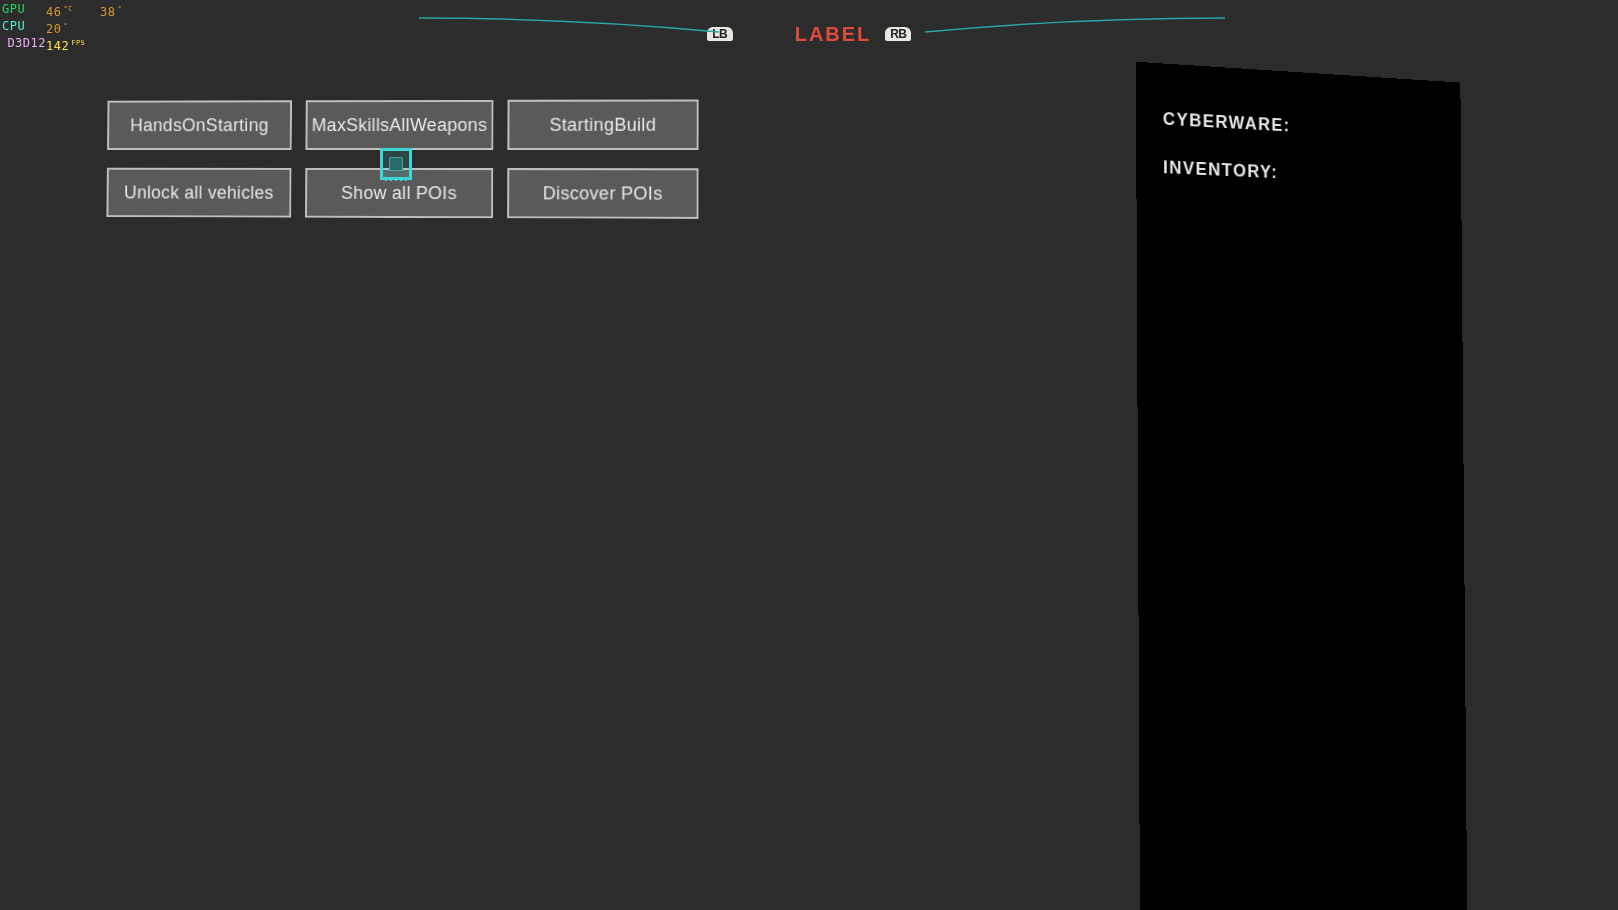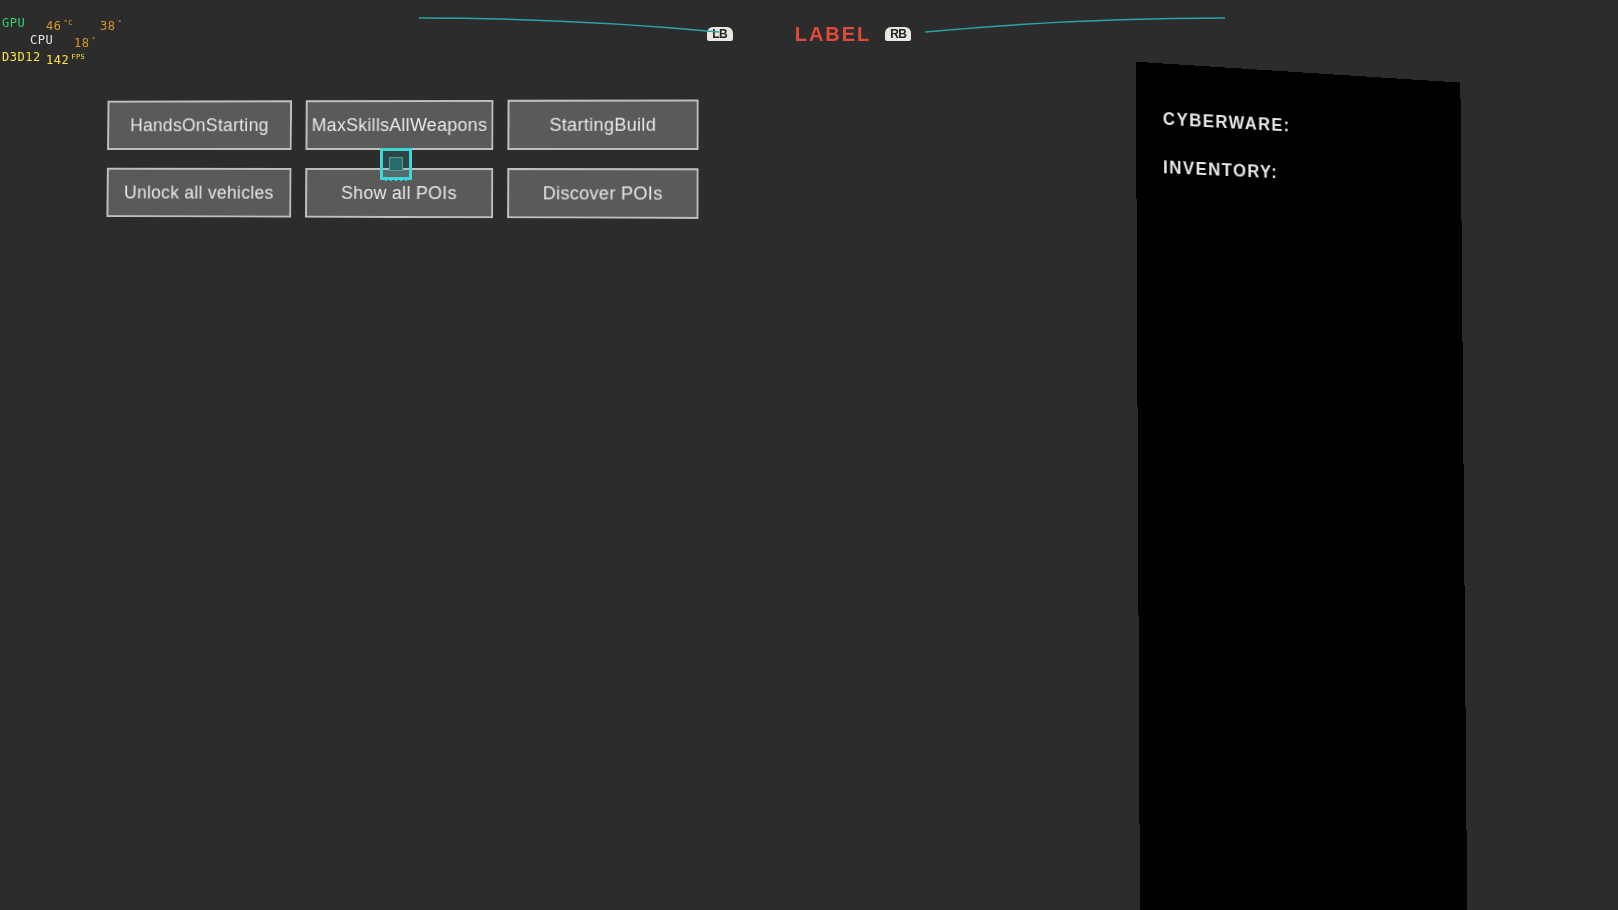--- a/index.html
+++ b/index.html
@@ -9,35 +9,35 @@
     background: #2c2c2c;
     overflow: hidden;
     font-family: "Segoe UI", Arial, sans-serif;
     color: #d0d0d0;
     position: relative;
   }
 
   
   .perf {
     position: absolute;
-    top: 16px;
+    top: 2px;
     left: 2px;
     font-family: "Consolas", monospace;
     font-size: 12px;
     line-height: 14px;
     letter-spacing: 0.5px;
   }
   .perf-row { display: flex; gap: 0; }
   .perf-lbl { width: 44px; }
   .perf-val { width: 34px; }
   .perf-unit { font-size: 7px; vertical-align: super; margin-left: 2px; }
   .c-green { color: #2bd46a; }
-  .c-cyan  { color: #e5e5e5; margin-left: 28px; }
+  .c-cyan  { color: #5eead4; }
   .c-orange{ color: #d99a2b; }
-  .c-red   { color: #fde047; }
+  .c-red   { color: #f0abfc; text-align: right; }
   .c-gray  { color: #fde047; }
 
   
   .topbar {
     position: absolute;
     top: 18px;
     left: 50%;
     transform: translateX(-50%);
     width: 780px;
     height: 32px;
@@ -161,21 +161,21 @@
     <span class="perf-val c-orange">
       <span>46</span><span class="perf-unit">°C</span>
     </span>
     <span class="perf-val c-orange" style="margin-left:20px">
       <span>38</span><span class="perf-unit">°</span>
     </span>
   </div>
   <div class="perf-row">
     <span class="perf-lbl c-cyan">CPU</span>
     <span class="perf-val c-orange">
-      <span>18</span><span class="perf-unit">°</span>
+      <span>20</span><span class="perf-unit">°</span>
     </span>
   </div>
   <div class="perf-row">
     <span class="perf-lbl c-red">D3D12</span>
     <span class="perf-val c-gray">
       <span>142</span><span class="perf-unit">FPS</span>
     </span>
   </div>
 </div>
 

